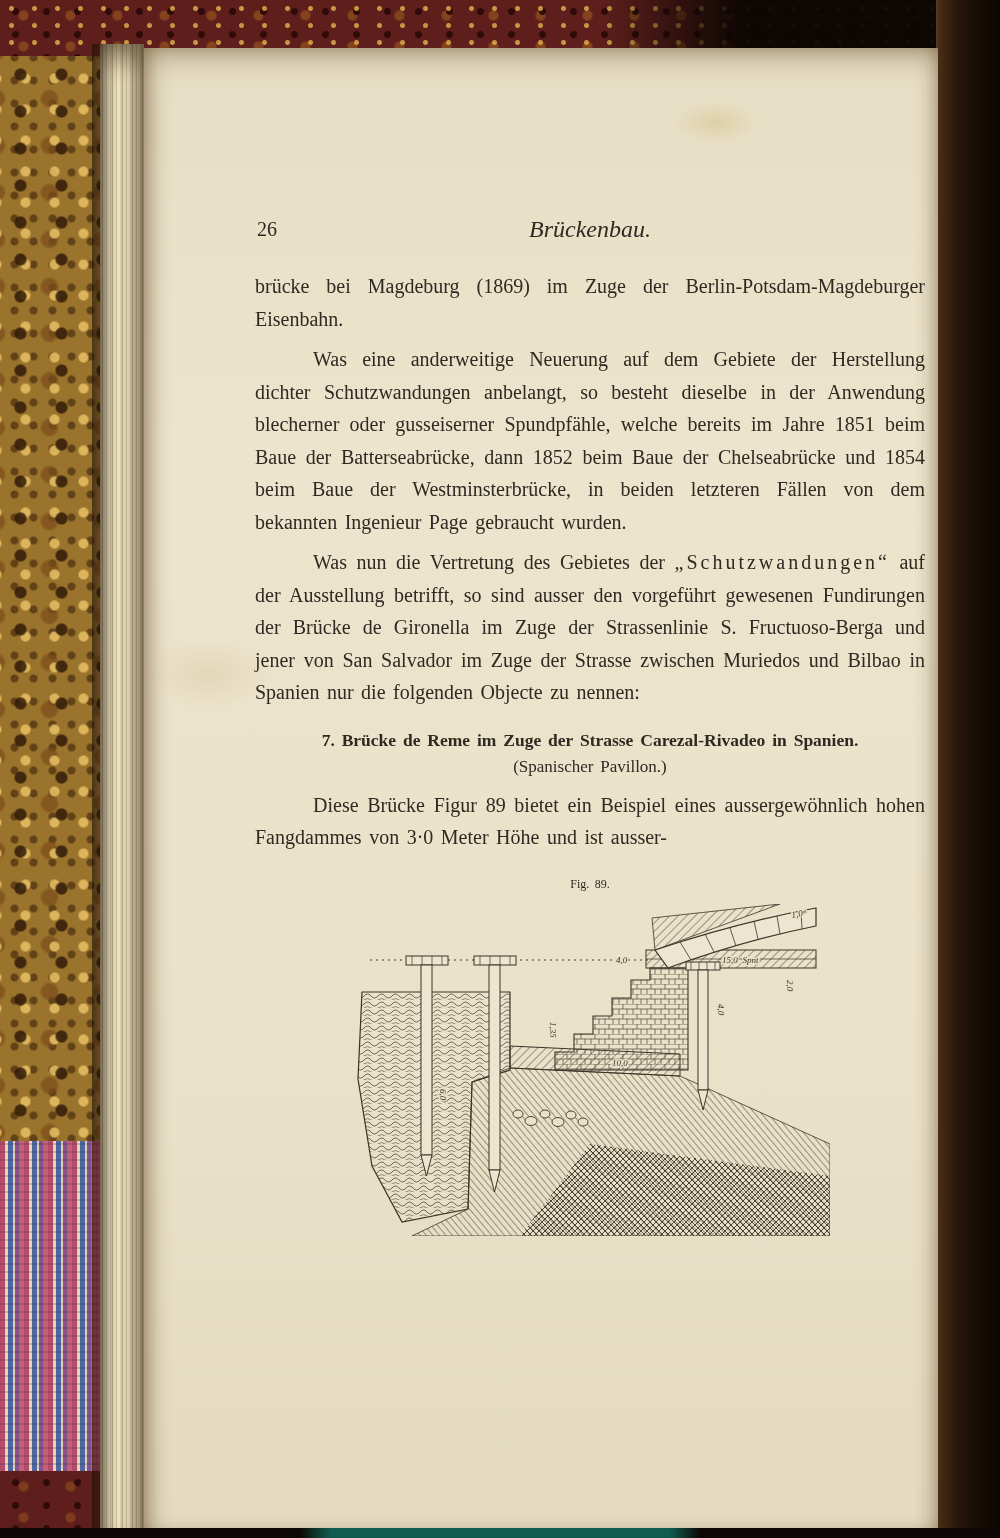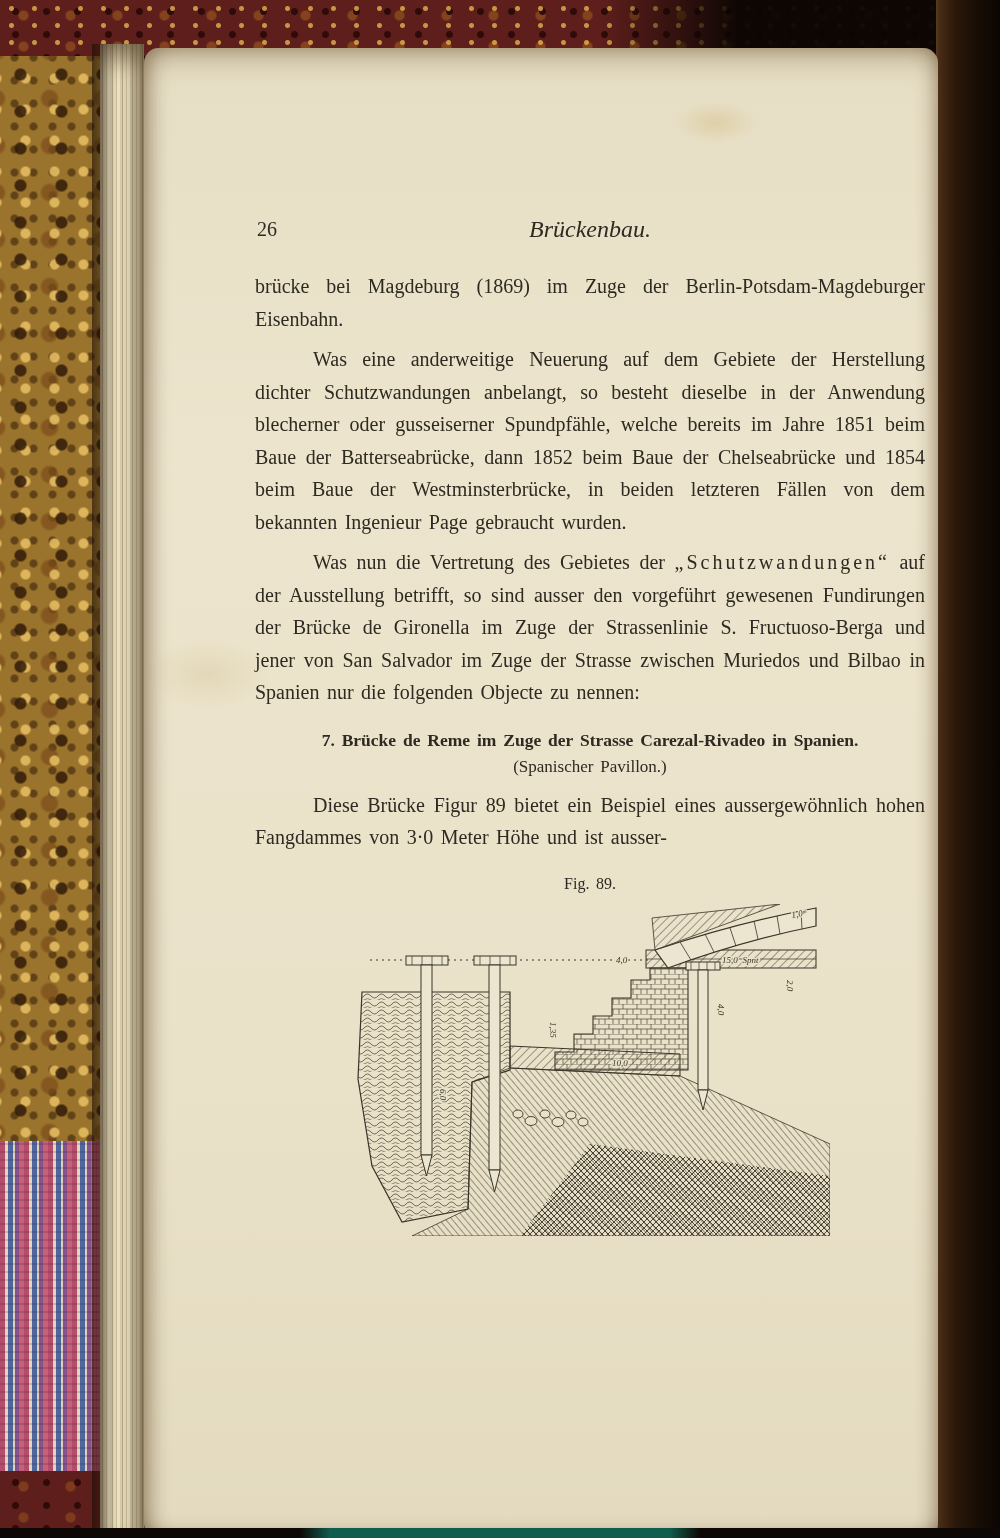--- a/index.html
+++ b/index.html
@@ -57,40 +57,40 @@
   
   .page{position:absolute;left:144px;top:48px;right:62px;bottom:0;
     background-color:#e9e1c8;
     background-image:
       radial-gradient(ellipse 60px 30px at 72% 5%, rgba(190,150,60,.22), transparent 70%),
       radial-gradient(ellipse 90px 50px at 8% 42%, rgba(170,130,60,.12), transparent 70%),
       linear-gradient(180deg,#e6dec4,#ece4cc 28%,#e9e1c8 70%,#e3dabf);
     box-shadow:inset 14px 0 20px -8px rgba(90,60,25,.38),
                inset 0 16px 30px -10px rgba(90,60,25,.42),
                inset -12px 0 18px -8px rgba(90,60,25,.3),
-               inset 0 -12px 18px -8px rgba(70,45,18,.35);border-radius:15px;}
+               inset 0 -12px 18px -8px rgba(70,45,18,.35);}
 
   .bottom-strip{position:absolute;left:0;bottom:0;width:100%;height:10px;
     background-color:#0d0805;
     background-image:linear-gradient(90deg, rgba(13,8,5,1) 0 30%, rgba(16,92,78,1) 33% 67%, rgba(13,8,5,1) 70%);}
 
   
   .content{position:relative;margin:165px 0 0 111px;width:670px;color:#2e2a22;
     font-size:20px;line-height:32.5px;text-align:justify;word-spacing:2.5px;}
   .running-head{position:relative;height:33px;margin-bottom:24px;}
   .page-number{position:absolute;left:2px;top:0;font-size:20px;}
   .running-title{display:block;text-align:center;font-style:italic;font-size:24px;}
   p{margin:0;}
   .indent{text-indent:58px;margin-top:8px;}
   .letterspace{letter-spacing:3px;word-spacing:0;}
   .section-heading{text-align:center;text-indent:0;font-weight:700;font-size:20.5px;margin:20px 0 16px;}
   .item-heading{text-align:center;text-indent:0;font-weight:700;font-size:17.5px;line-height:26px;margin:18px 0 2px;}
   .item-sub{text-align:center;text-indent:0;font-size:17px;line-height:24px;margin:0 0 10px;}
   .figure-block{margin:0;}
-  .fig-caption{text-align:center;font-size:16px;margin:14px 0 4px;}
+  .fig-caption{text-align:center;font-size:12px;margin:14px 0 4px;}
   .fig-art{display:block;margin:0 auto;}
   .fig-label{font-size:9px;font-style:italic;fill:#3a3428;
     font-family:"Liberation Serif","DejaVu Sans",serif;
     paint-order:stroke;stroke:#e9e1c8;stroke-width:2.5px;}
 </style>
 </head>
 <body>
 
 <div class="book">
   <div class="band-top"></div>

